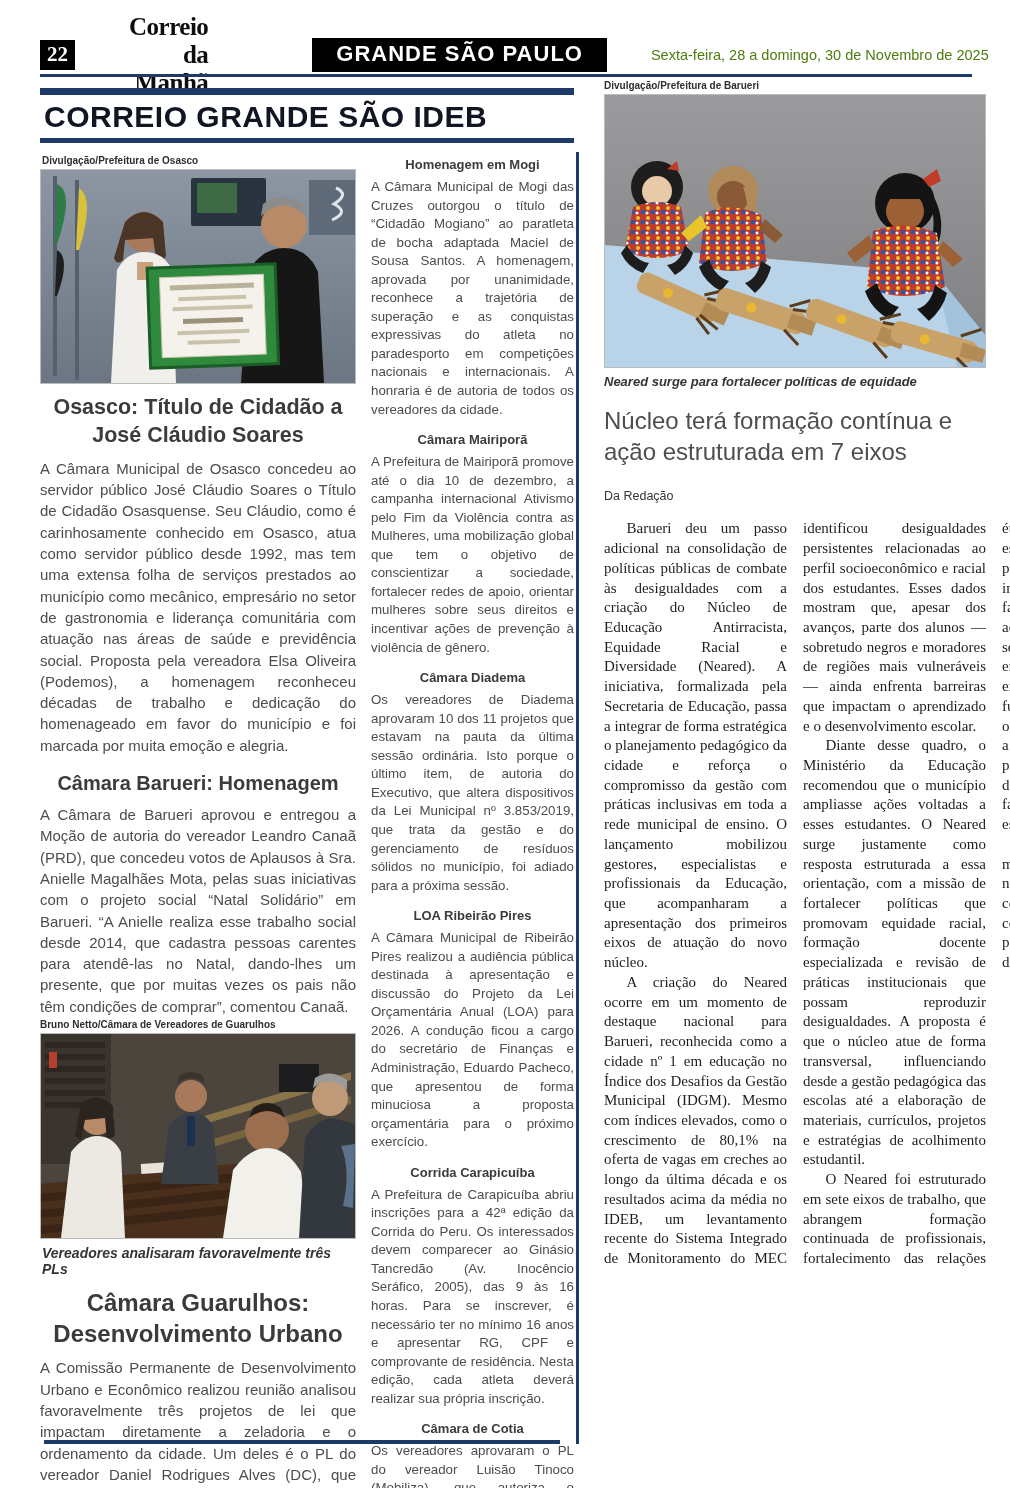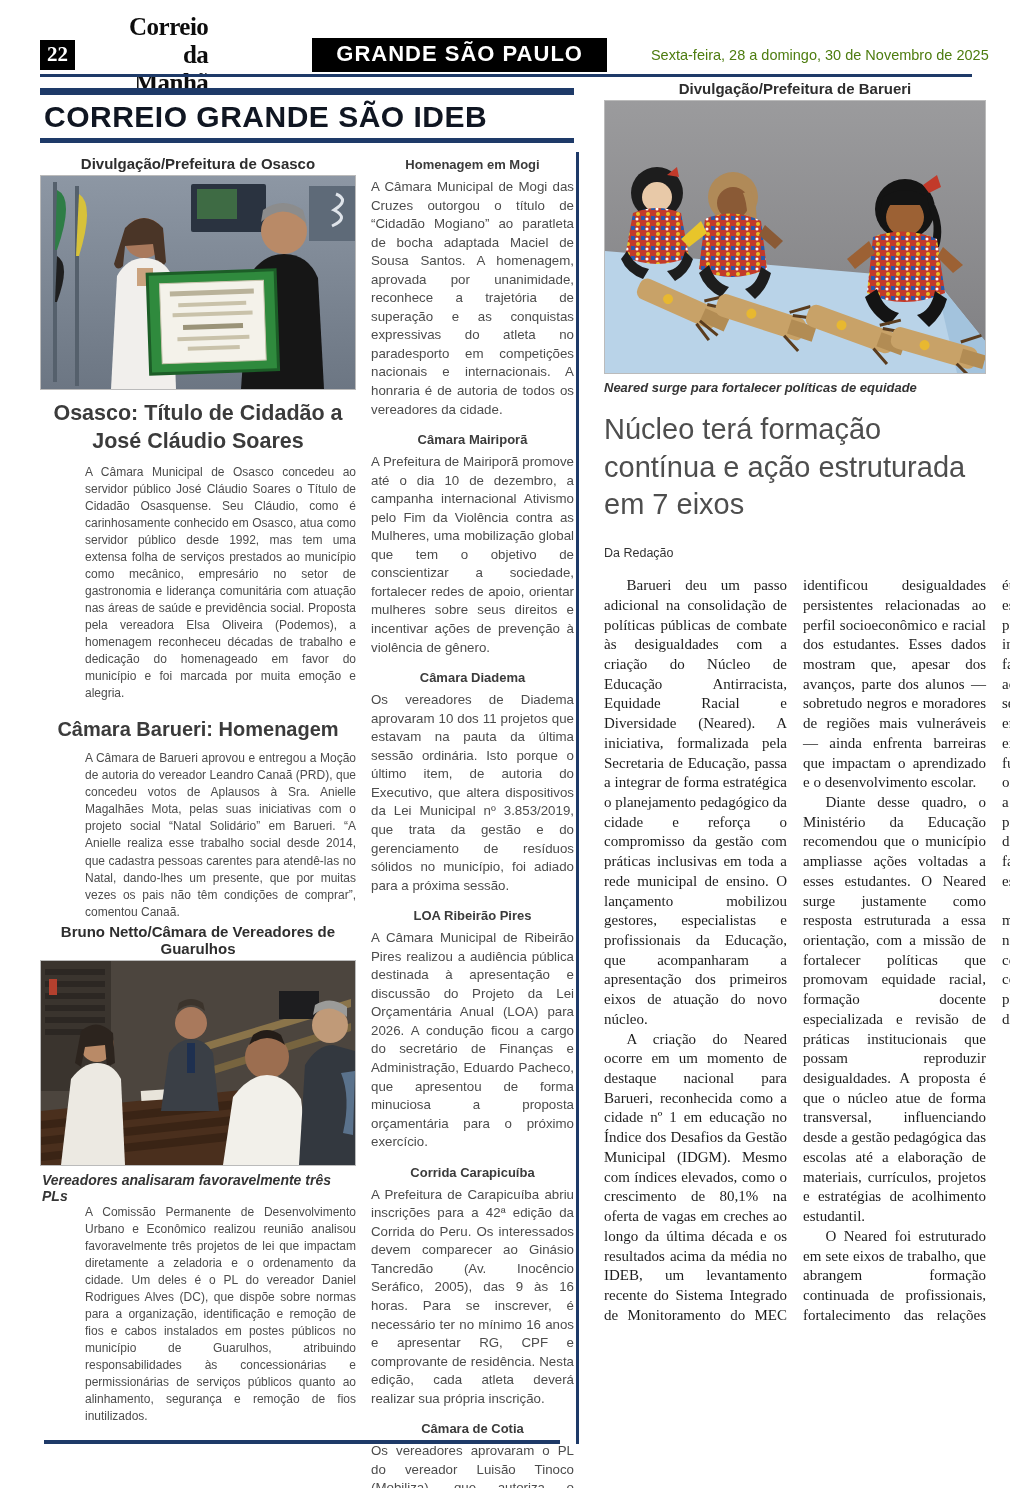--- a/index.html
+++ b/index.html
@@ -11,50 +11,50 @@
   }
   
   .hdr{position:absolute;left:40px;right:38px;top:40px;height:30px;display:flex;align-items:center;gap:44px;}
   .pagenum{background:#000;color:#fff;font-weight:bold;font-size:21px;padding:2px 7px 3px;font-family:"Liberation Serif",serif;}
   .masthead{font-family:"Liberation Serif","DejaVu Serif",serif;font-weight:bold;font-size:25px;color:#0d0d0d;margin-left:10px;letter-spacing:-0.5px;text-align:right;}
   .sectionbar{background:#000;color:#fff;font-weight:bold;font-size:22px;letter-spacing:1px;padding:3px 24px 5px;margin-left:60px;white-space:nowrap;}
   .hdate{margin-left:auto;font-size:14.5px;color:#4d7c0f;white-space:nowrap;}
   .hdr-rule{position:absolute;left:40px;right:38px;top:74px;height:3px;background:#1e3a68;}
 
   
-  .credit{font-size:15px;font-weight:bold;color:#2e2e2e;text-align:center;}
+  .credit{font-size:10px;font-weight:bold;color:#2e2e2e;text-align:left;}
   .caption{font-size:14px;font-style:italic;font-weight:600;color:#353535;}
   .photo{border:1px solid #bbb;overflow:hidden;background:#888;}
   .photo svg{display:block;}
 
   
   .lsec{position:absolute;left:40px;top:88px;width:534px;}
   .lsec-bar{height:7px;background:#1e3a68;}
   .lsec-title{font-size:30px;font-weight:800;color:#101622;letter-spacing:.5px;padding:5px 4px 4px;white-space:nowrap;}
   .lsec-bar2{height:5px;background:#1e3a68;}
   .vline{position:absolute;left:576px;top:152px;width:3px;height:1292px;background:#1e3a68;}
   .bline{position:absolute;left:44px;top:1440px;width:516px;height:4px;background:#1e3a68;}
 
   .cols{display:flex;gap:15px;margin-top:8px;}
   .c1{width:316px;flex:none;}
   .c2{width:203px;flex:none;}
 
   .c1 .headline{font-size:21.5px;font-weight:bold;color:#3b3b3b;text-align:center;line-height:1.3;margin:10px 7px 8px;}
   .c1 .headline.sm{font-size:20px;margin-top:14px;}
   .c1 .headline.lg{font-size:24px;}
-  .c1 .body{font-size:12px;line-height:1.42;color:#4c4c4c;text-align:justify;margin-left:45px;}
+  .c1 .body{font-size:15px;line-height:1.42;color:#4c4c4c;text-align:justify;}
   .c2 .headline{font-size:13px;font-weight:bold;color:#3b3b3b;text-align:center;margin:0 0 6px;}
   .c2 .body{font-size:13.3px;line-height:1.395;color:#4c4c4c;text-align:justify;margin-bottom:13px;}
 
   
   .rart{position:absolute;left:604px;top:80px;width:382px;}
   .rart .credit{margin-bottom:3px;}
   .rart .caption{font-size:13px;margin-top:6px;}
   .r-headline{font-size:50px;line-height:1.17;font-weight:600;color:#161616;margin-top:14px;letter-spacing:-0.5px;}
-  .r-subhead{font-size:29px;line-height:1.3;color:#4e4e4e;margin-top:16px;}
+  .r-subhead{font-size:24px;line-height:1.3;color:#4e4e4e;margin-top:16px;}
   .r-byline{font-size:12.5px;color:#333;margin-top:22px;}
   .r-body{margin-top:16px;height:752px;column-count:2;column-gap:16px;column-fill:auto;
           font-family:"Liberation Serif","DejaVu Serif",serif;font-size:15px;line-height:1.315;
           color:#1d1d1d;text-align:justify;}
   .r-body p{margin:0;text-indent:1.5em;}
 </style>
 </head>
 <body>
 
 <div class="hdr">
@@ -165,20 +165,21 @@
 
           <circle cx="289" cy="64" r="18" fill="#c09a78"></circle>
           <path d="M272 54 q17 -14 34 2 l0 -10 q-16 -12 -32 -2 z" fill="#9b9b99"></path>
           <path d="M258 204 L264 104 q12 -20 28 -20 l22 6 l0 114 z" fill="#33383f"></path>
           <path d="M300 112 q10 24 2 60 l10 2 l2 -64 z" fill="#5a728c"></path>
         </svg>
       </div>
 
       <div class="caption" style="margin:6px 2px 0;">Vereadores analisaram favoravelmente três PLs</div>
 
+      <div class="headline lg">Câmara Guarulhos: Desenvolvimento Urbano</div>
       <div class="body">A Comissão Permanente de Desenvolvimento Urbano e Econômico realizou reunião analisou favoravelmente três projetos de lei que impactam diretamente a zeladoria e o ordenamento da cidade. Um deles é o PL do vereador Daniel Rodrigues Alves (DC), que dispõe sobre normas para a organização, identificação e remoção de fios e cabos instalados em postes públicos no município de Guarulhos, atribuindo responsabilidades às concessionárias e permissionárias de serviços públicos quanto ao alinhamento, segurança e remoção de fios inutilizados.</div>
 
     </div>
 
     <div class="c2">
       <div style="height:6px;"></div>
       <div class="headline">Homenagem em Mogi</div>
       <div class="body">A Câmara Municipal de Mogi das Cruzes outorgou o título de “Cidadão Mogiano” ao paratleta de bocha adaptada Maciel de Sousa Santos. A homenagem, aprovada por unanimidade, reconhece a trajetória de superação e as conquistas expressivas do atleta no paradesporto em competições nacionais e internacionais. A honraria é de autoria de todos os vereadores da cidade.</div>
 
       <div class="headline">Câmara Mairiporã</div>

